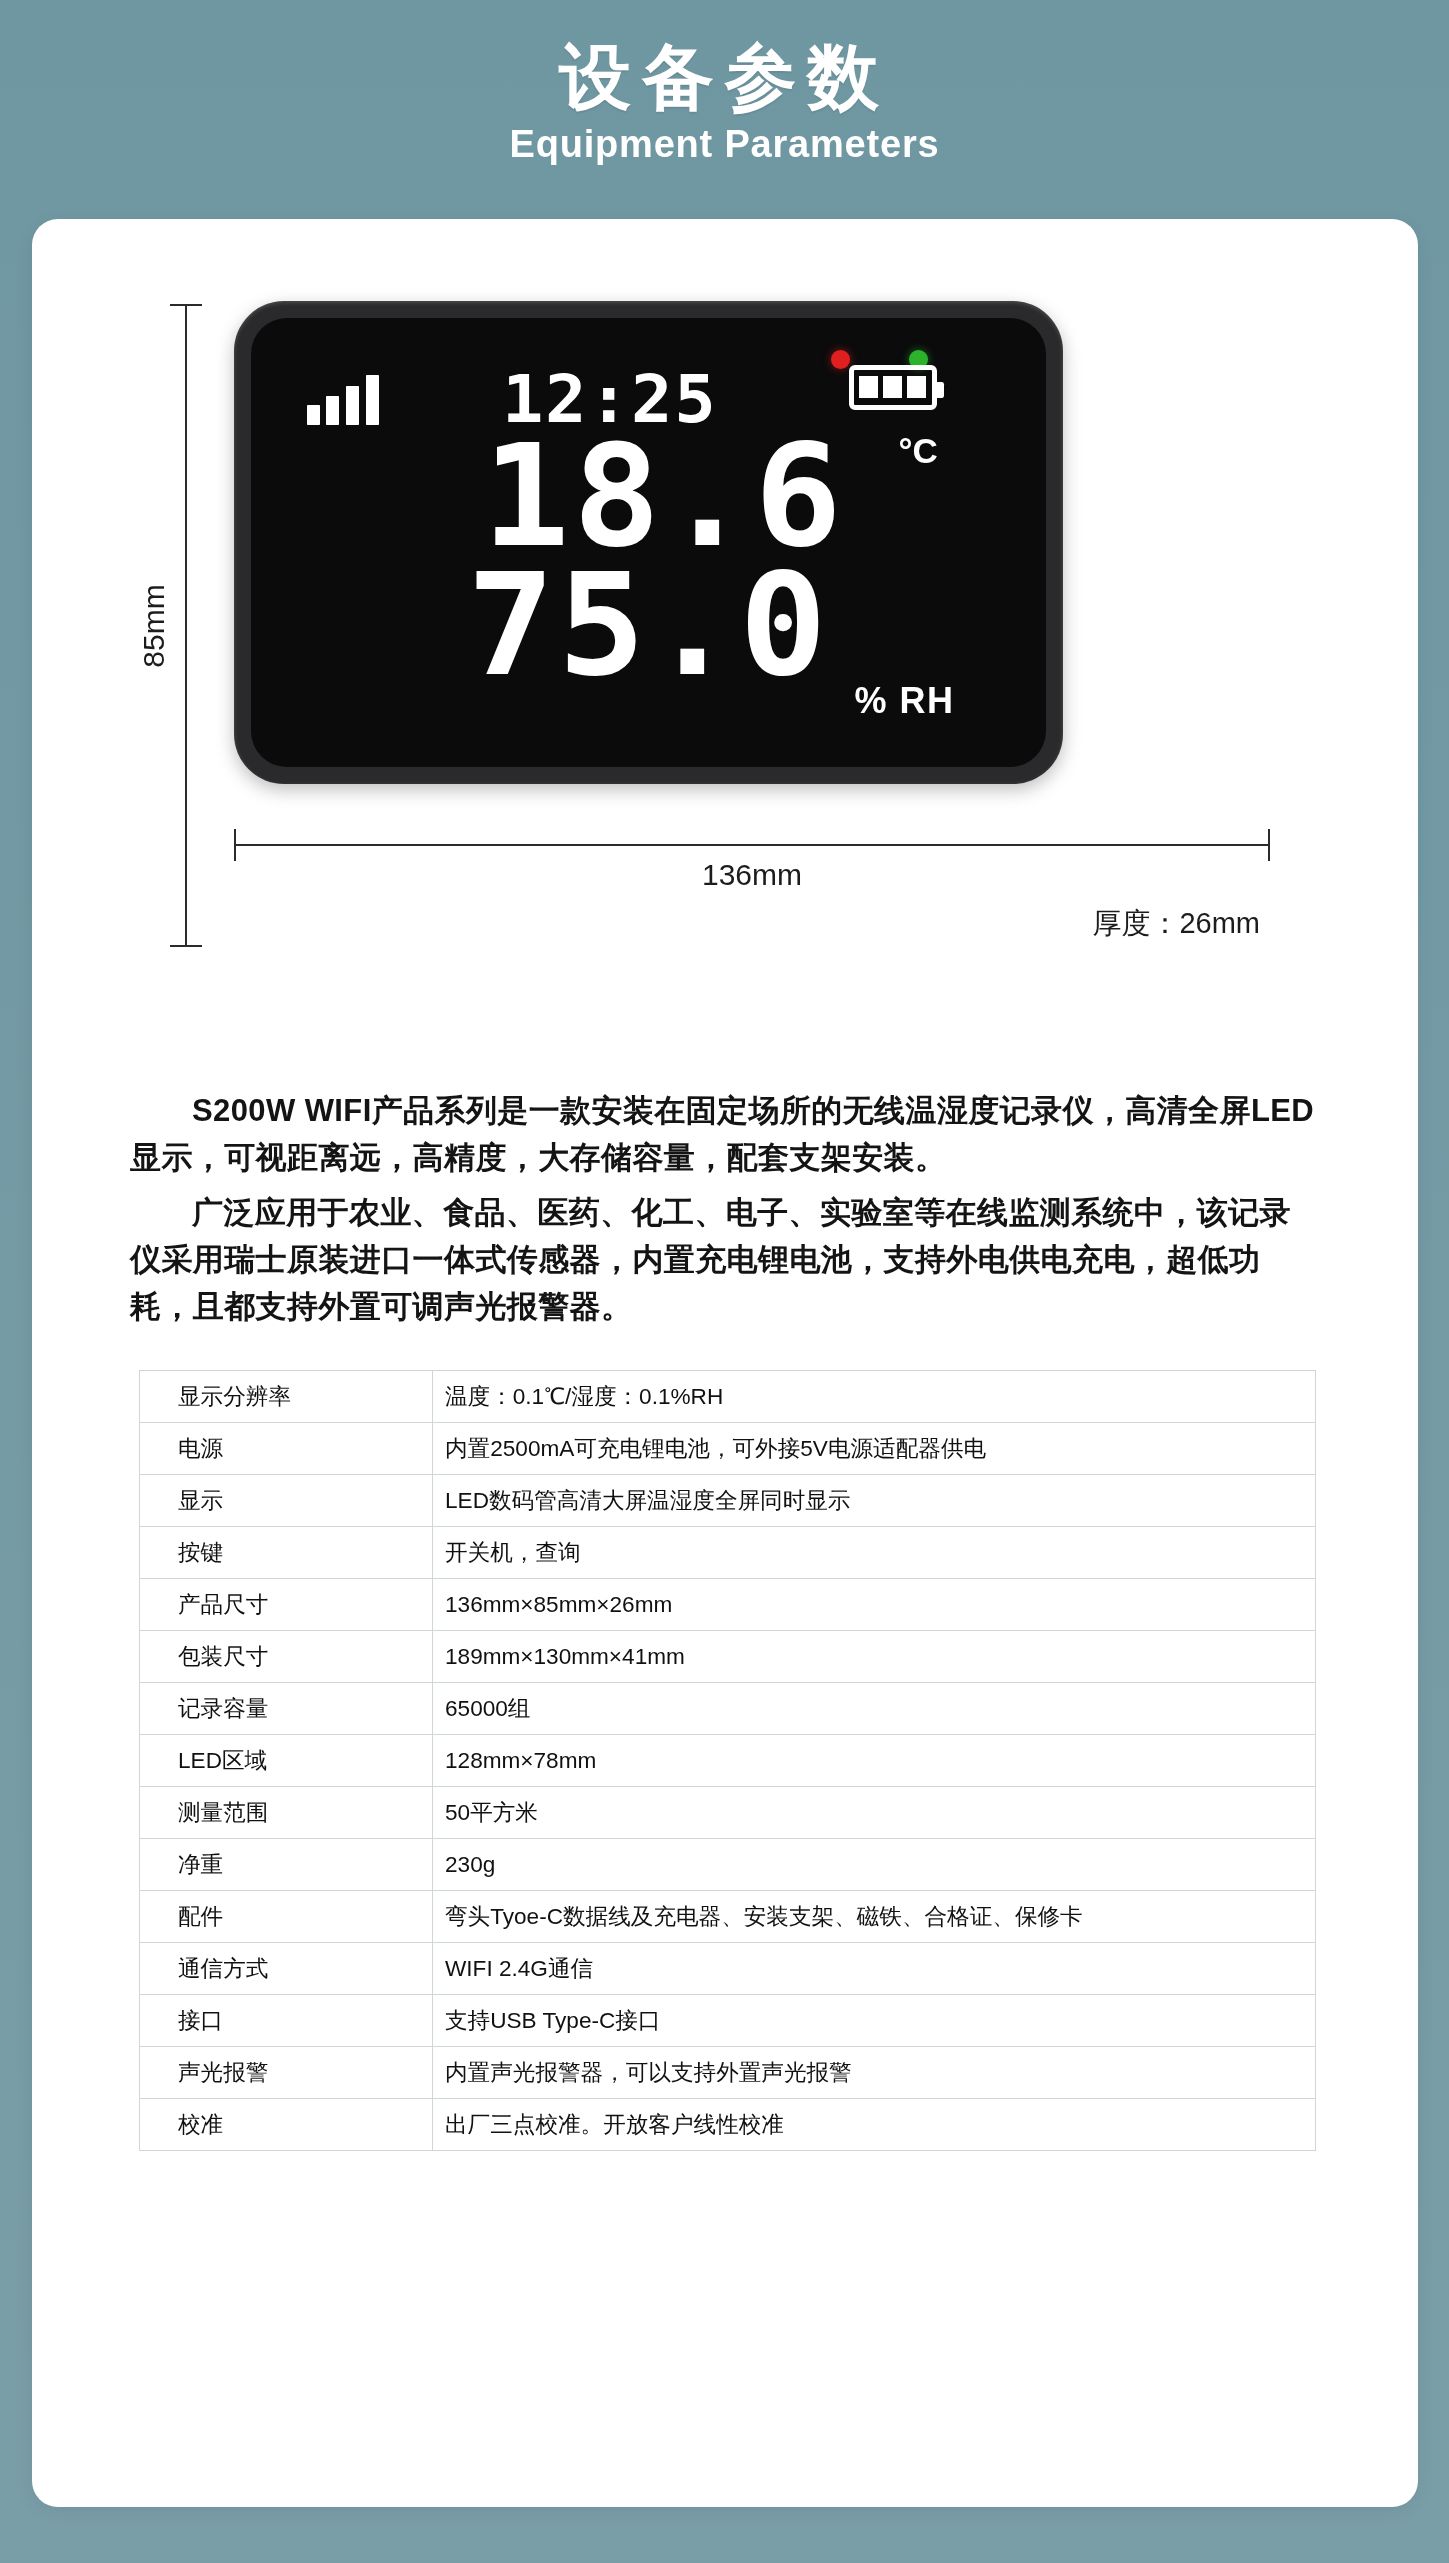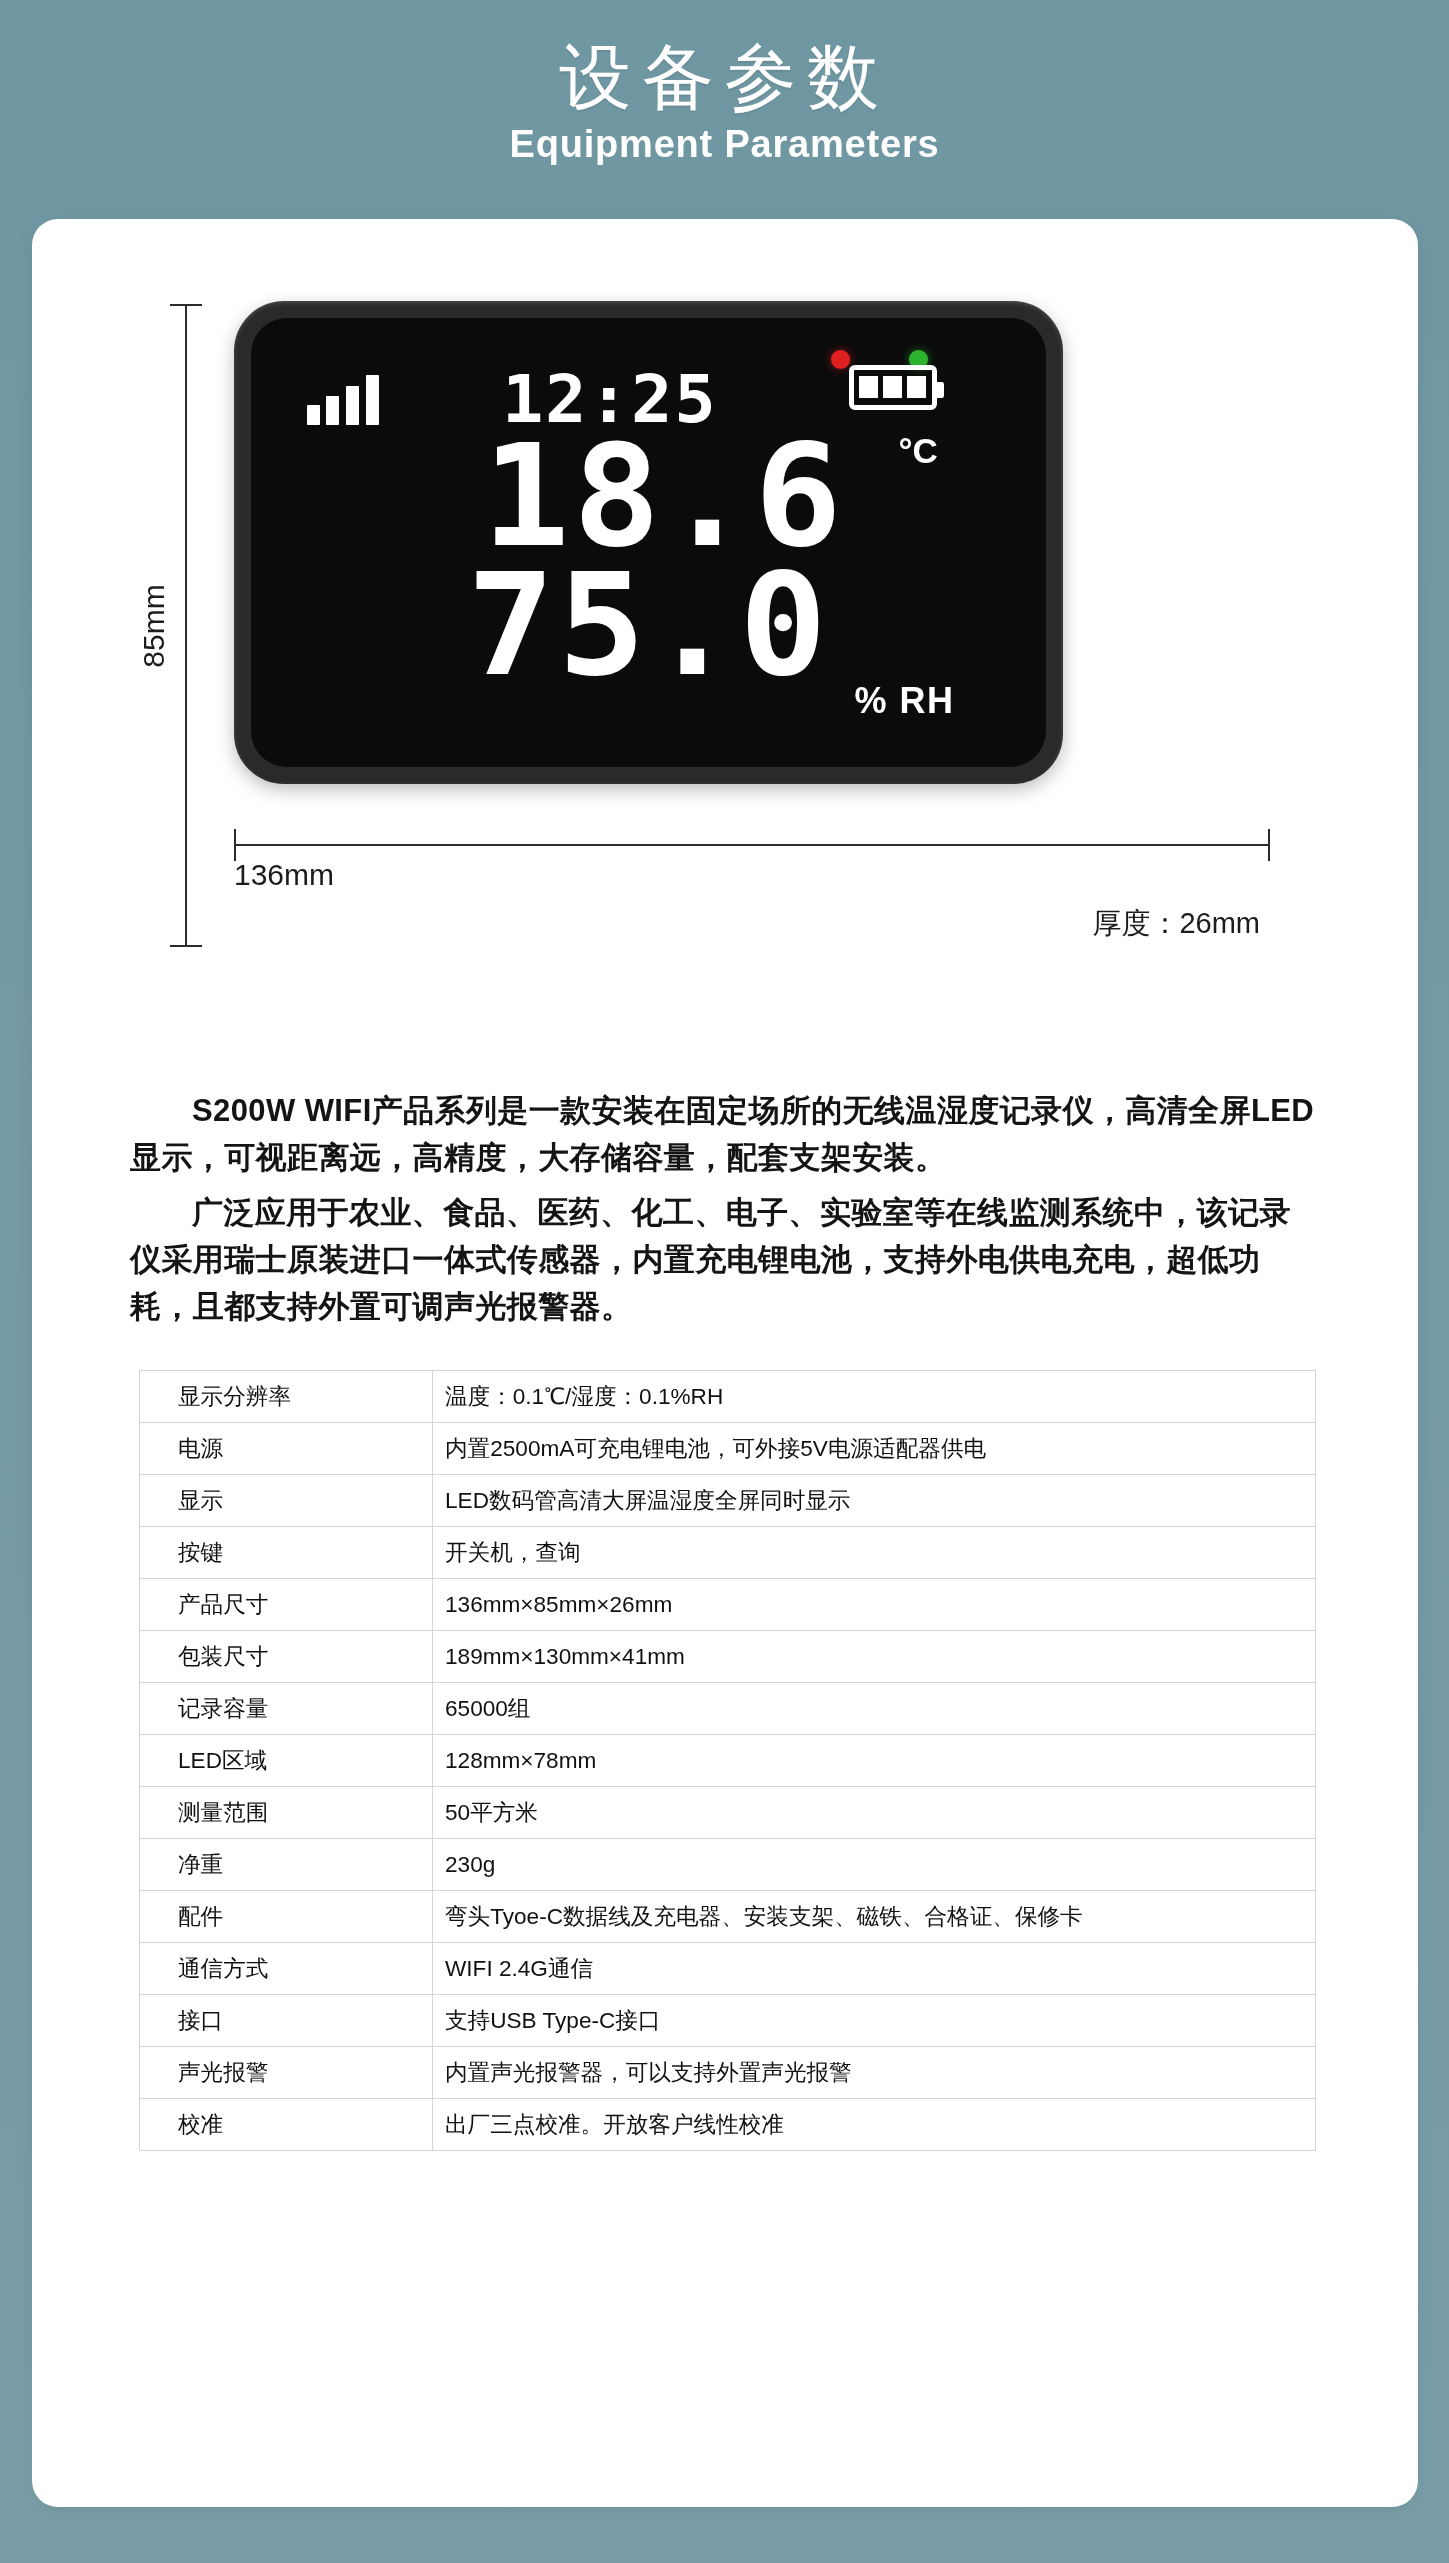--- a/index.html
+++ b/index.html
@@ -16,21 +16,21 @@
     overflow:hidden;
   }
   
   .header {
     padding-top:36px;
     text-align:center;
     color:#ffffff;
   }
   .header .title-cn {
     font-size:72px;
-    font-weight:normal;
+    font-weight:bold;
     letter-spacing:10.6px;
     line-height:1.15;
     text-shadow:0 1.5px 1.5px rgba(0,0,0,.08);
   }
   .header .title-en {
     font-size:38px;
     font-weight:bold;
     letter-spacing:0.8px;
     margin-top:4.5px;
   }
@@ -151,21 +151,21 @@
   .dim-bottom .bar {
     position:absolute; left:0; right:0; top:21px; height:2.3px; background:#2b2b2b;
   }
   .dim-bottom .cap-l, .dim-bottom .cap-r {
     position:absolute; top:6px; width:2.3px; height:32px; background:#2b2b2b;
   }
   .dim-bottom .cap-l { left:0; }
   .dim-bottom .cap-r { right:0; }
   .dim-bottom .label {
     position:absolute; left:0; right:0; top:35px;
-    text-align:left; font-size:30px; color:#1c1c1c;
+    text-align:center; font-size:30px; color:#1c1c1c;
   }
   .thickness {
     position:absolute;
     right:158px; top:685px;
     font-size:29px; color:#1c1c1c;
   }
   
   .body-text {
     position:absolute;
     left:98px; top:868px; width:1192px;

